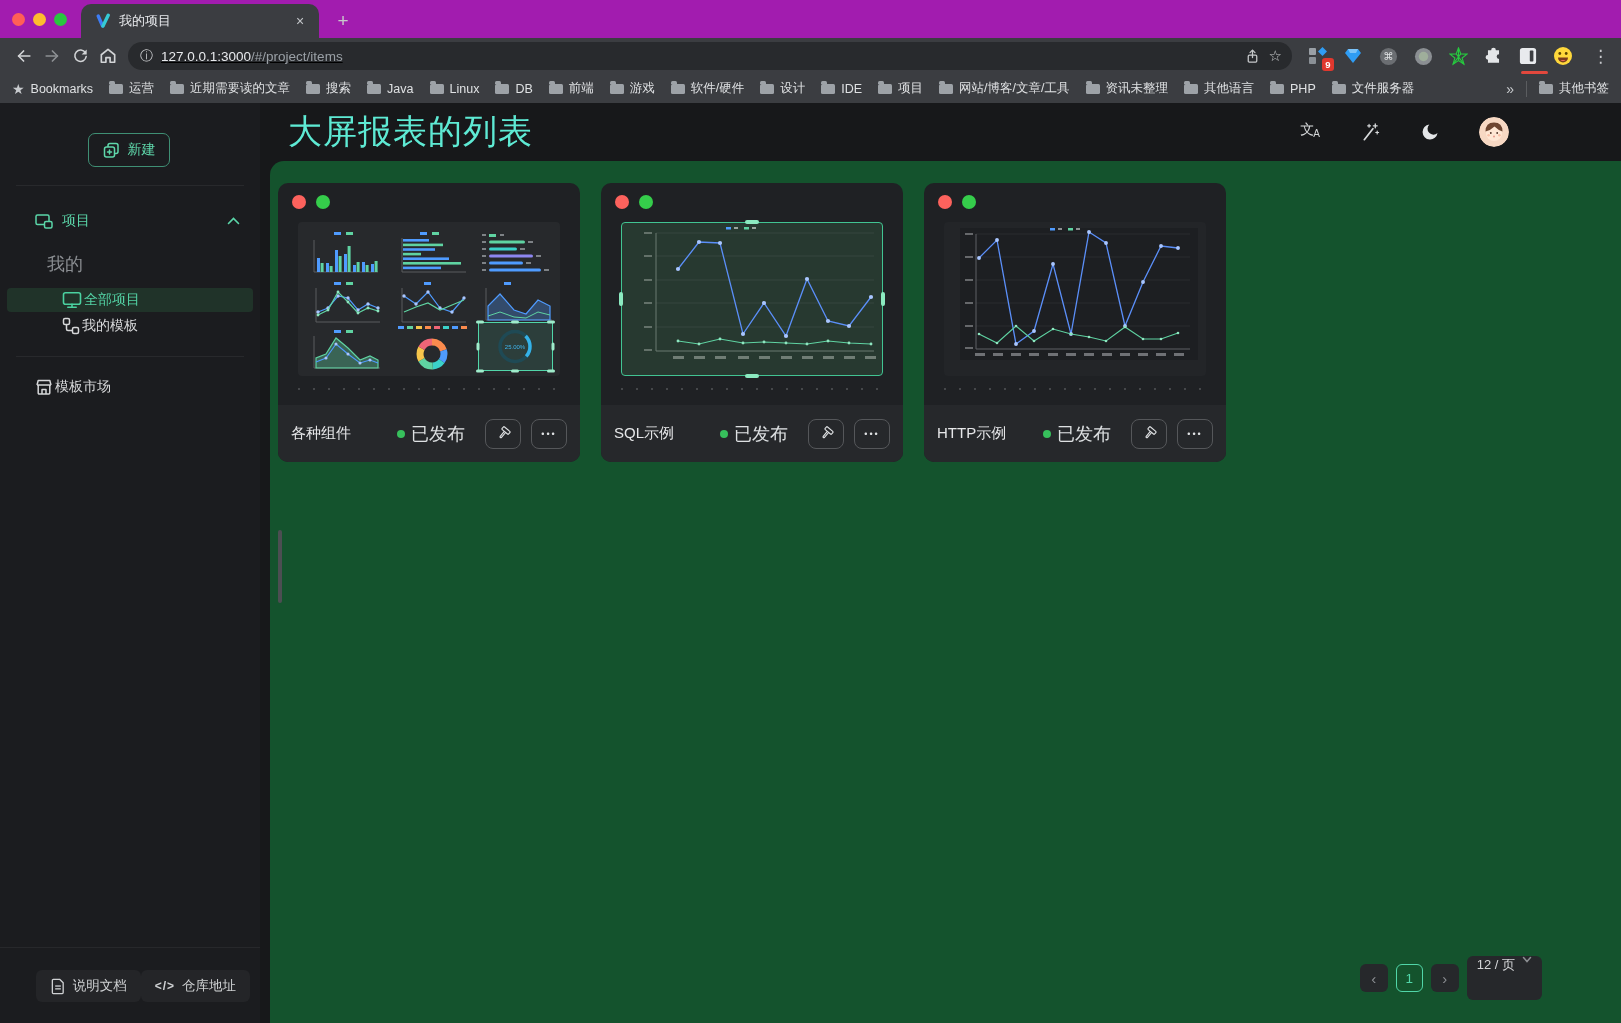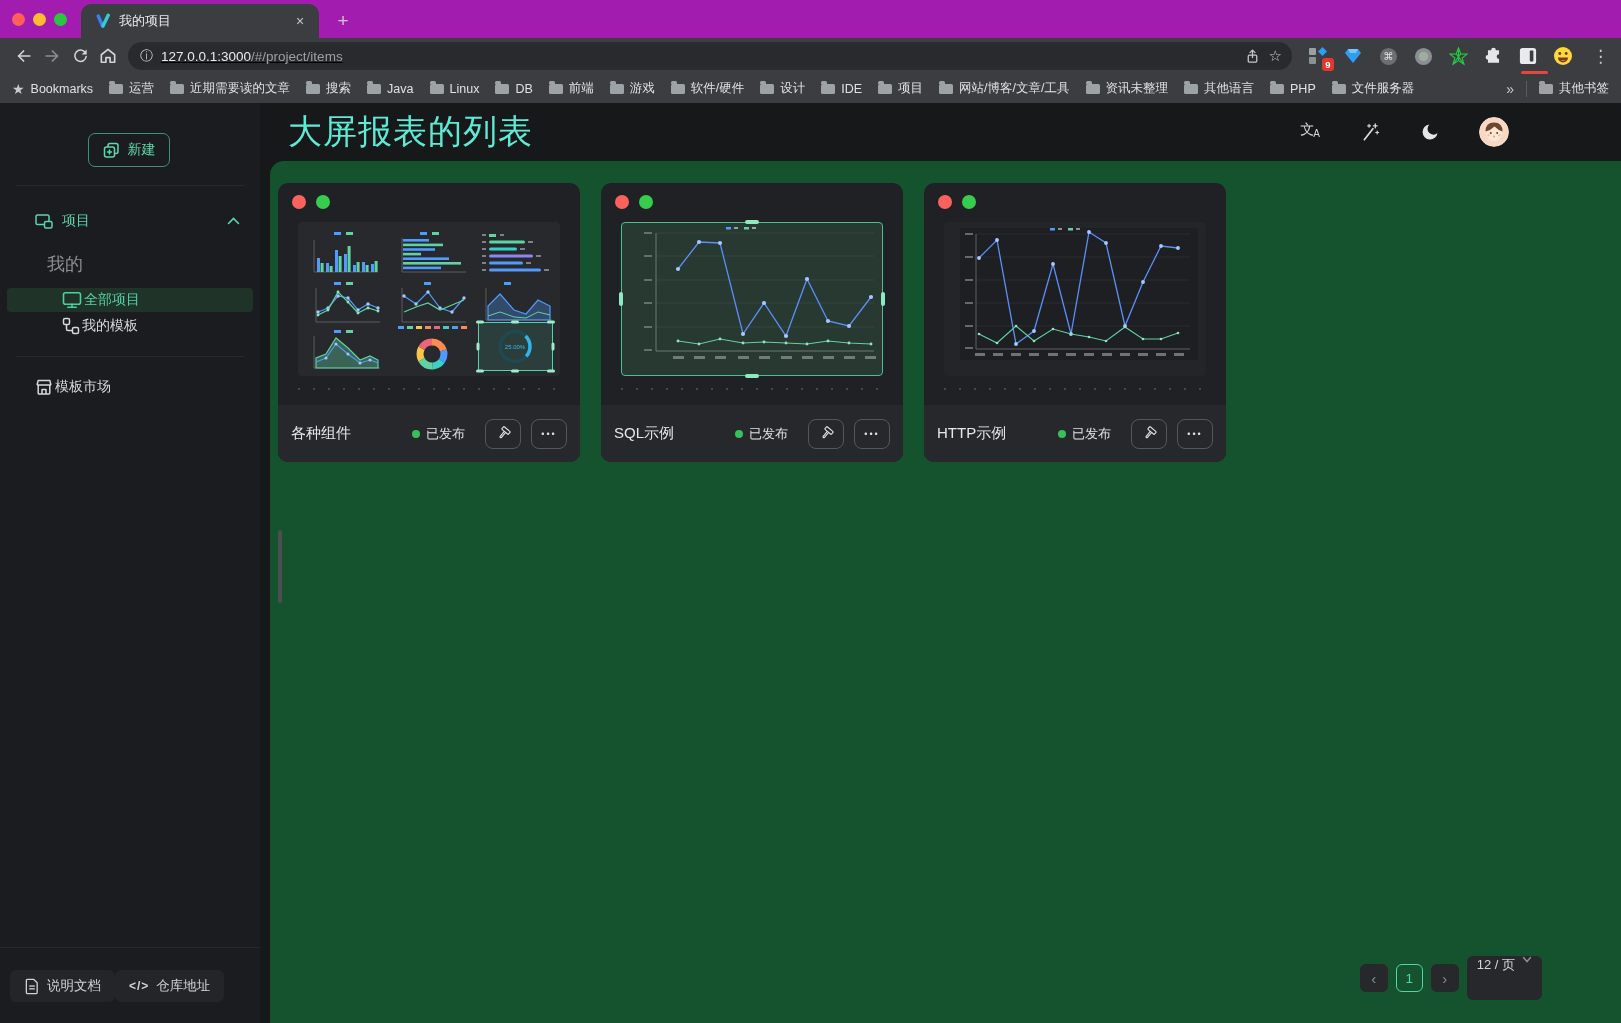--- a/index.html
+++ b/index.html
@@ -52,21 +52,21 @@
     color:#5fd8ab; font-size:14px; font-family:inherit; }
   .sdiv { border-top:1px solid #28292c; margin:18px 16px; }
   .snav-head { display:flex; align-items:center; height:34px; padding:0 20px 0 35px; gap:9px;
     color:#5bd6a9; font-size:14px; }
   .snav-head .grow { flex:1; }
   .sgroup { color:#8a8d91; font-size:18px; padding:14px 0 10px 47px; }
   .snav-item { display:flex; align-items:center; height:24px; margin:2px 7px; padding-left:55px;
     gap:2px; color:#d7d8da; font-size:14px; border-radius:4px; }
   .snav-item.active { background:#203329; color:#53d3a5; }
   .side-bottom { position:absolute; left:0; right:0; bottom:0; border-top:1px solid #27282b;
-    padding:22px 10px 21px; display:flex; justify-content:flex-start; }
+    padding:22px 10px 21px; display:flex; justify-content:flex-end; }
   .side-btn { height:32px; background:#242528; border:none; border-radius:6px; color:#cfd1d3;
     font-size:13.5px; font-family:inherit; display:flex; align-items:center; gap:7px; padding:0 14px; }
   .code-g { color:#cfd1d3; font-size:12px; font-weight:bold; letter-spacing:1px; }
 
   .main { flex:1; background:#17181a; display:flex; flex-direction:column; min-width:0; }
   .mheader { height:58px; display:flex; align-items:center; flex:0 0 auto; }
   .ptitle { margin-left:28px; font-size:34px; color:#5eead4; font-weight:500; letter-spacing:1px; }
   .h-icons { margin-left:auto; margin-right:112px; display:flex; align-items:center; gap:38px; }
   .h-ic { width:22px; height:22px; display:flex; align-items:center; justify-content:center; color:#d4d6d8; }
   .trans { font-size:14px; color:#d4d6d8; display:flex; align-items:flex-start; }
@@ -85,21 +85,21 @@
   .thumb.t2 { background:#273930; border:1px solid #41c492; }
   .thumb.t3 { background:#232528; }
   .hdl { position:absolute; background:#8ceac0; border-radius:2px; }
   .dotline { margin:12px 20px 0; height:2px;
     background:repeating-linear-gradient(90deg,#45474a 0 2px,transparent 2px 15px); }
   .cfooter { margin-top:auto; height:57px; background:#26282b; border-radius:0 0 10px 10px;
     display:flex; align-items:center; padding:0 13px; }
   .cname { color:#e6e7e9; font-size:15px; }
   .cstatus { margin-left:auto; display:flex; align-items:center; gap:6px; margin-right:10px; }
   .sdot { width:8px; height:8px; border-radius:50%; background:#37c05c; }
-  .stext { color:#dde0e2; font-size:13px; }
+  .stext { color:#dde0e2; font-size:18px; }
   .cbtn { width:36px; height:30px; background:none; border:1px solid #55575a; border-radius:8px;
     color:#dfe1e3; display:flex; align-items:center; justify-content:center; margin-left:10px; }
   .more-g { font-size:9px; letter-spacing:2px; color:#dfe1e3; }
 
   .scroll-thumb { position:absolute; left:8px; top:369px; width:4px; height:73px;
     background:#4c4e52; border-radius:2px; }
   .pager { position:absolute; right:79px; bottom:23px; display:flex; align-items:center; gap:8px; }
   .pg-btn { width:28px; height:28px; background:#26282b; border:none; border-radius:6px;
     color:#8b8e92; font-size:15px; display:flex; align-items:center; justify-content:center; }
   .pg-cur { width:27px; height:28px; background:none; border:1px solid #51d6a9; border-radius:6px;

